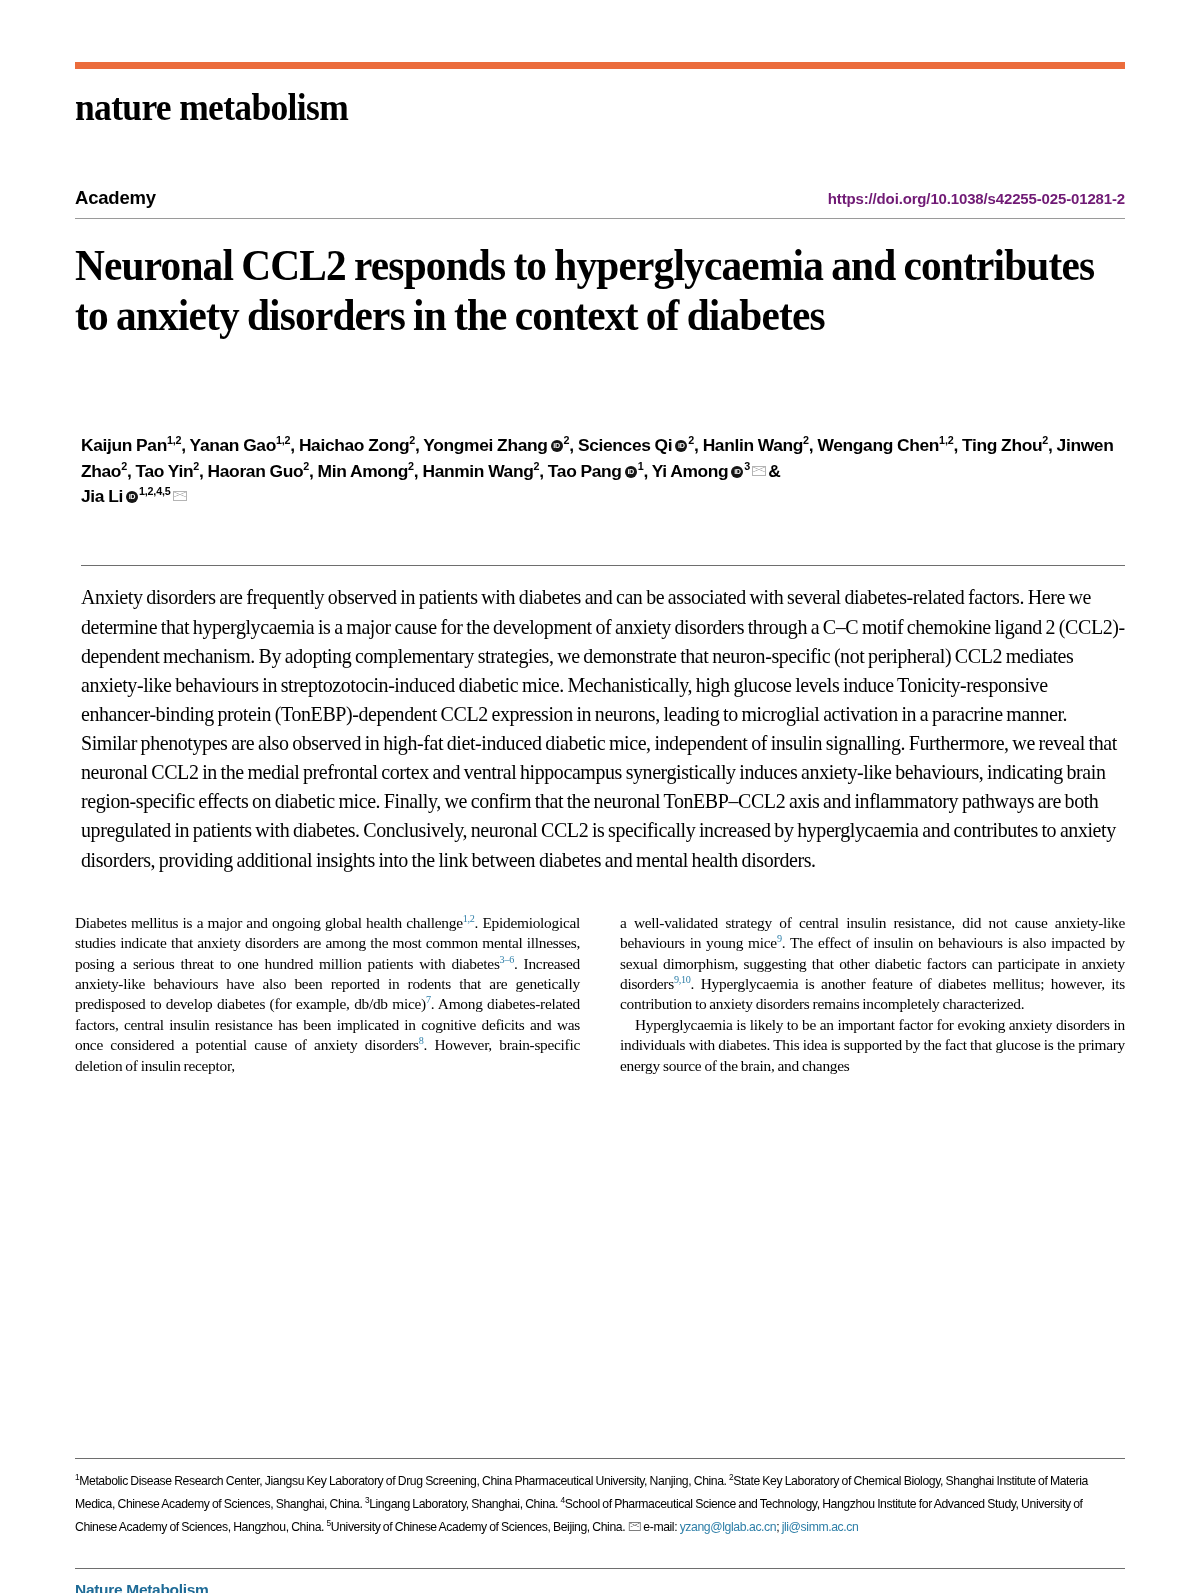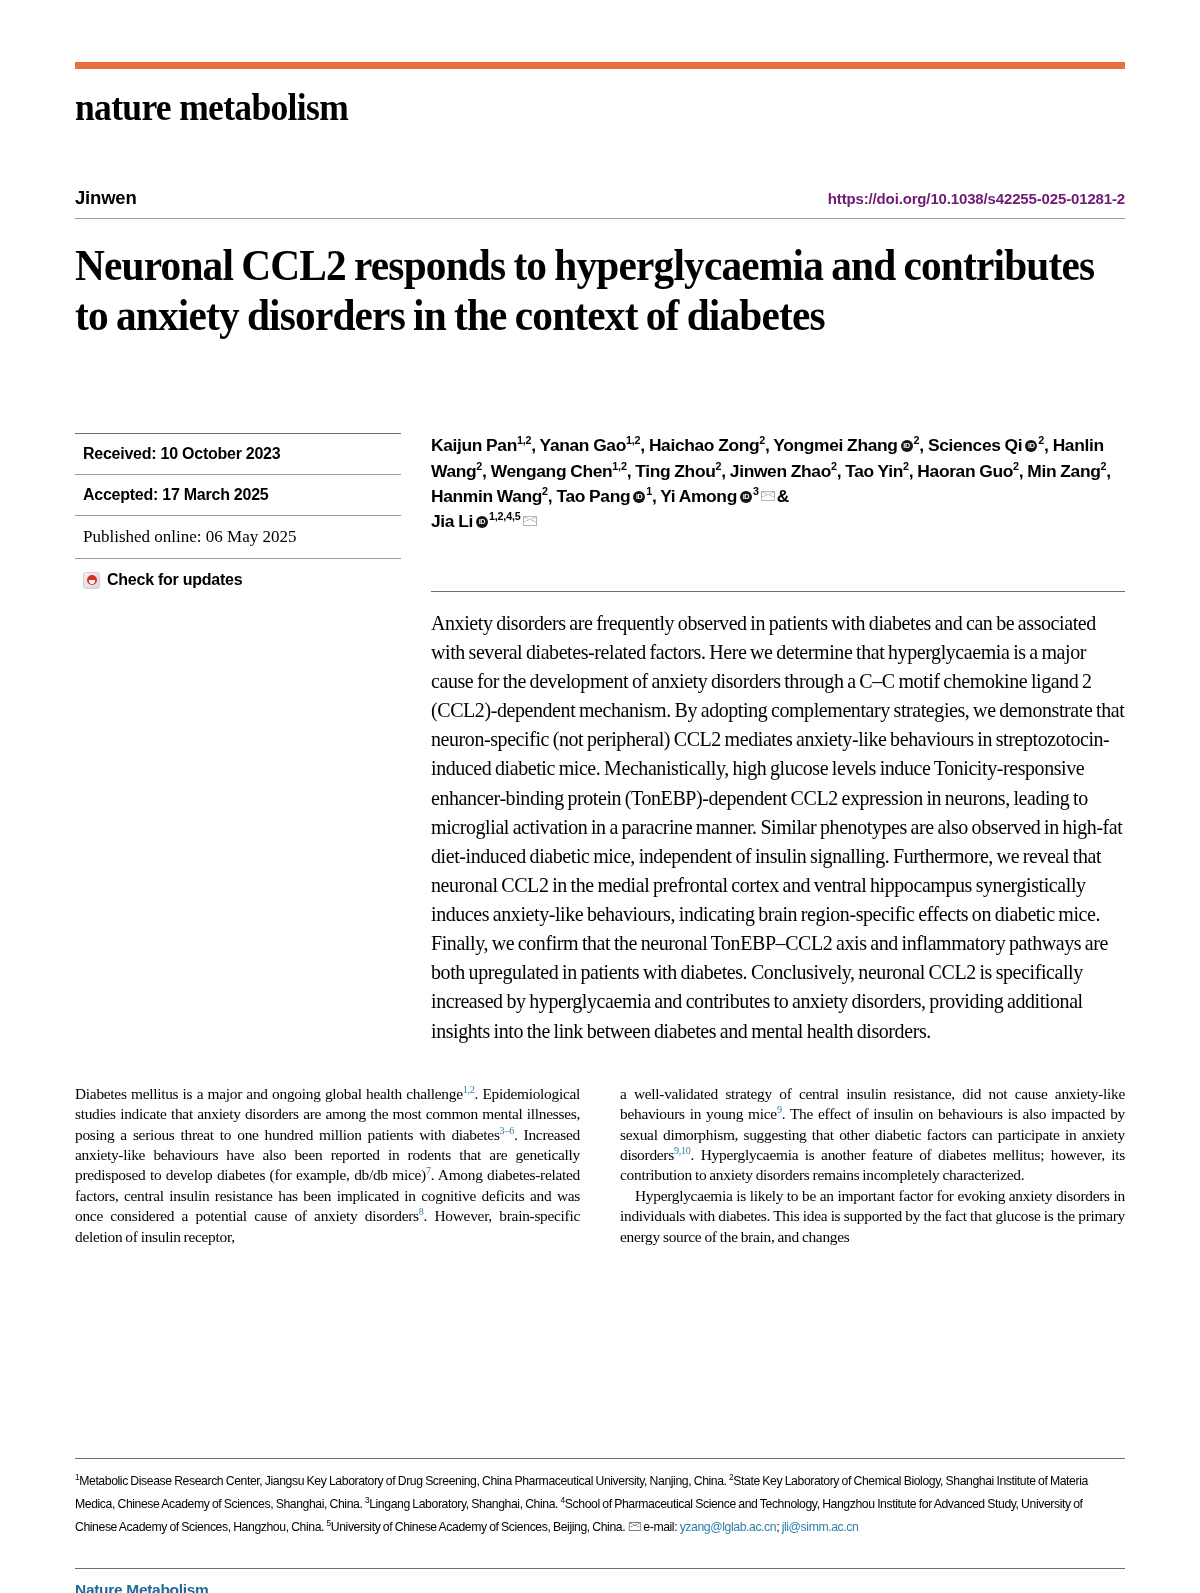--- a/index.html
+++ b/index.html
@@ -296,52 +296,43 @@
 </style>
 </head>
 <body>
 
 <div class="page">
 
   <div class="brand-rule"></div>
   <div class="masthead">nature metabolism</div>
 
   <div class="typeline">
-    <div class="article-type">Jinwen</div>
+    <div class="article-type">Academy</div>
     <div class="doi">https://doi.org/10.1038/s42255-025-01281-2</div>
   </div>
   <div class="rule-thin"></div>
 
   <h1 class="title">Neuronal CCL2 responds to hyperglycaemia and contributes to anxiety disorders in the context of diabetes</h1>
 
   <div class="meta-row">
-    <div class="meta-col">
-      <div class="meta-item">Received: 10 October 2023</div>
-      <div class="meta-item">Accepted: 17 March 2025</div>
-      <div class="meta-item serif">Published online: 06 May 2025</div>
-      <div class="updates">
-        <span class="crossmark"></span>
-        <span>Check for updates</span>
-      </div>
-    </div>
 
     <div class="right-col">
       <div class="authors">
         <span>Kaijun Pan</span><sup>1,2</sup>,
         <span>Yanan Gao</span><sup>1,2</sup>,
         <span>Haichao Zong</span><sup>2</sup>,
         <span>Yongmei Zhang</span><span class="orcid"></span><sup>2</sup>,
         <span>Sciences Qi</span><span class="orcid"></span><sup>2</sup>,
         <span>Hanlin Wang</span><sup>2</sup>,
         <span>Wengang Chen</span><sup>1,2</sup>,
         <span>Ting Zhou</span><sup>2</sup>,
         <span>Jinwen Zhao</span><sup>2</sup>,
         <span>Tao Yin</span><sup>2</sup>,
         <span>Haoran Guo</span><sup>2</sup>,
-        <span>Min Zang</span><sup>2</sup>,
+        <span>Min Among</span><sup>2</sup>,
         <span>Hanmin Wang</span><sup>2</sup>,
         <span>Tao Pang</span><span class="orcid"></span><sup>1</sup>,
         <span>Yi Among</span><span class="orcid"></span><sup>3</sup><span class="envelope"></span><span>&amp;</span><br>
         <span>Jia Li</span><span class="orcid"></span><sup>1,2,4,5</sup><span class="envelope"></span>
       </div>
 
       <div class="abstract-wrap">
         <div class="rule-med"></div>
         <div class="abstract">Anxiety disorders are frequently observed in patients with diabetes and can be associated with several diabetes-related factors. Here we determine that hyperglycaemia is a major cause for the development of anxiety disorders through a C–C motif chemokine ligand 2 (CCL2)-dependent mechanism. By adopting complementary strategies, we demonstrate that neuron-specific (not peripheral) CCL2 mediates anxiety-like behaviours in streptozotocin-induced diabetic mice. Mechanistically, high glucose levels induce Tonicity-responsive enhancer-binding protein (TonEBP)-dependent CCL2 expression in neurons, leading to microglial activation in a paracrine manner. Similar phenotypes are also observed in high-fat diet-induced diabetic mice, independent of insulin signalling. Furthermore, we reveal that neuronal CCL2 in the medial prefrontal cortex and ventral hippocampus synergistically induces anxiety-like behaviours, indicating brain region-specific effects on diabetic mice. Finally, we confirm that the neuronal TonEBP–CCL2 axis and inflammatory pathways are both upregulated in patients with diabetes. Conclusively, neuronal CCL2 is specifically increased by hyperglycaemia and contributes to anxiety disorders, providing additional insights into the link between diabetes and mental health disorders.</div>
       </div>

